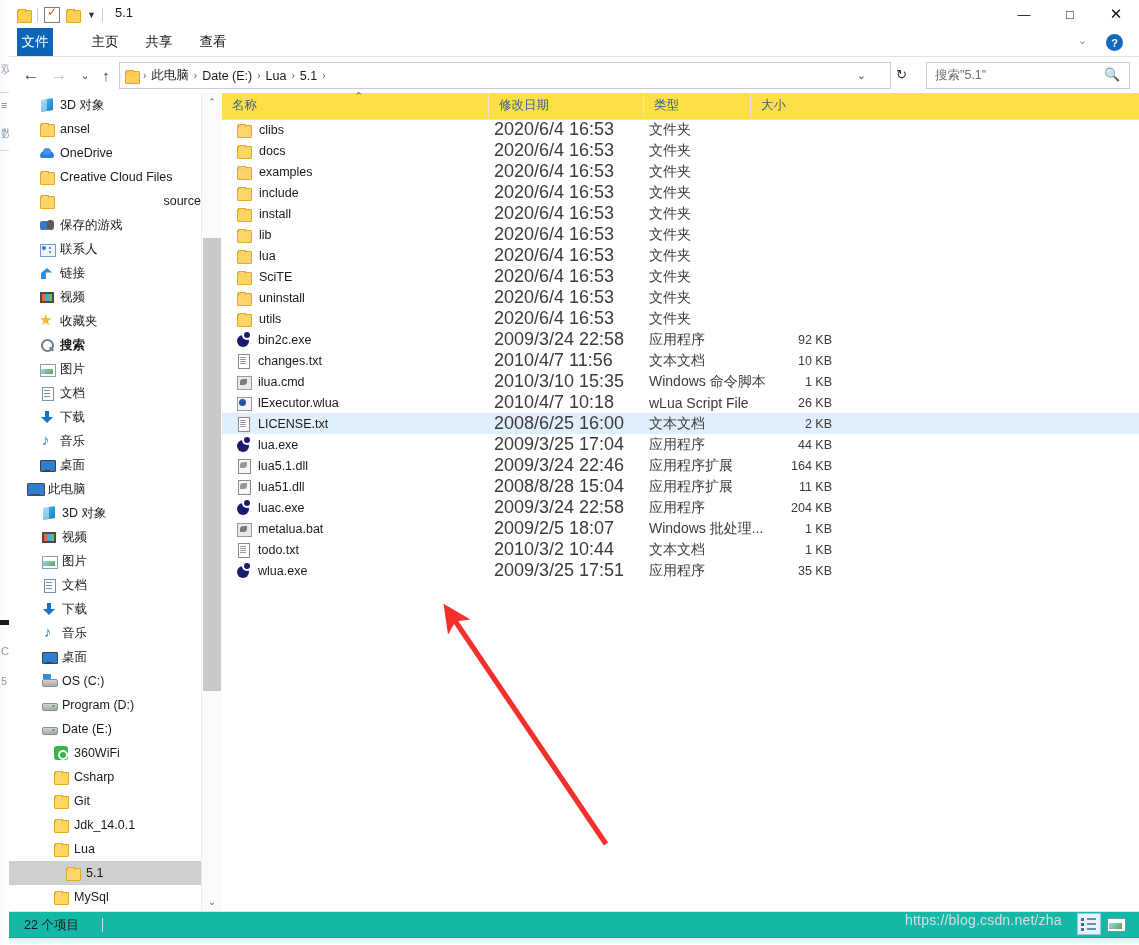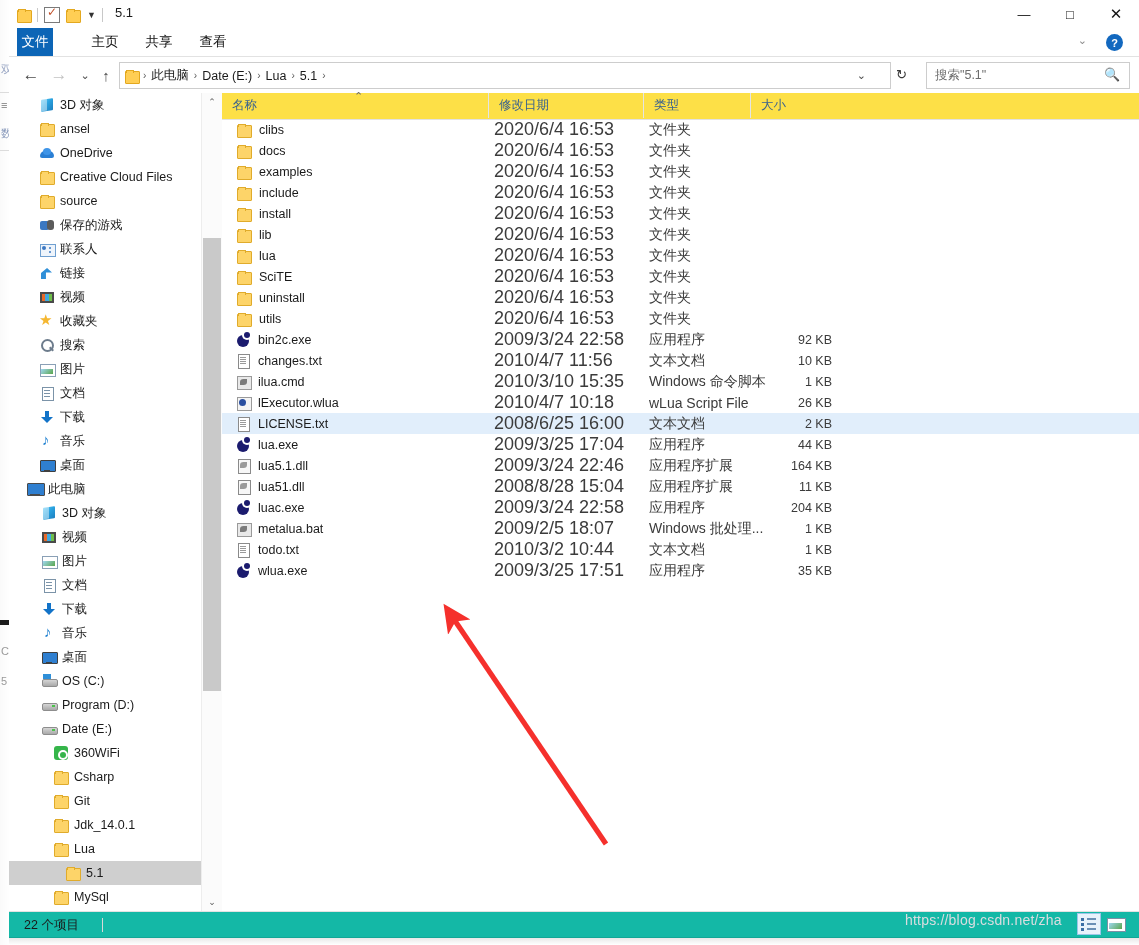--- a/index.html
+++ b/index.html
@@ -312,21 +312,21 @@
             <span class="navlabel">ansel</span>
           </div>
           <div class="navitem" style="padding-left: 30px;">
             <span class="nico ic-cloud"></span>
             <span class="navlabel">OneDrive</span>
           </div>
           <div class="navitem" style="padding-left: 30px;">
             <span class="nico ic-folder"></span>
             <span class="navlabel">Creative Cloud Files</span>
           </div>
-          <div class="navitem" style="padding-left: 30px;">
+          <div class="navitem" style="padding-left: 30px; justify-content: space-between;">
             <span class="nico ic-folder"></span>
             <span class="navlabel">source</span>
           </div>
           <div class="navitem" style="padding-left: 30px;">
             <span class="nico ic-games"></span>
             <span class="navlabel">保存的游戏</span>
           </div>
           <div class="navitem" style="padding-left: 30px;">
             <span class="nico ic-contacts"></span>
             <span class="navlabel">联系人</span>
@@ -336,21 +336,21 @@
             <span class="navlabel">链接</span>
           </div>
           <div class="navitem" style="padding-left: 30px;">
             <span class="nico ic-video"></span>
             <span class="navlabel">视频</span>
           </div>
           <div class="navitem" style="padding-left: 30px;">
             <span class="nico ic-star"></span>
             <span class="navlabel">收藏夹</span>
           </div>
-          <div class="navitem" style="padding-left: 30px;">
+          <div class="navitem" style="padding-left: 30px; font-weight: bold;">
             <span class="nico ic-search"></span>
             <span class="navlabel">搜索</span>
           </div>
           <div class="navitem" style="padding-left: 30px;">
             <span class="nico ic-pic"></span>
             <span class="navlabel">图片</span>
           </div>
           <div class="navitem" style="padding-left: 30px;">
             <span class="nico ic-doc"></span>
             <span class="navlabel">文档</span>

